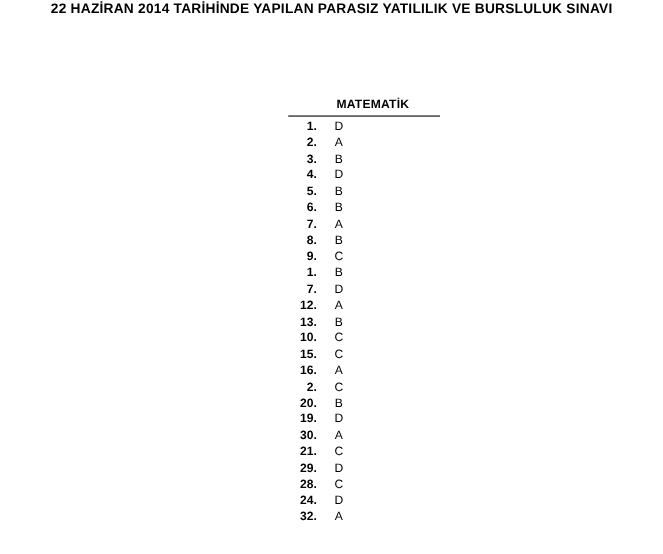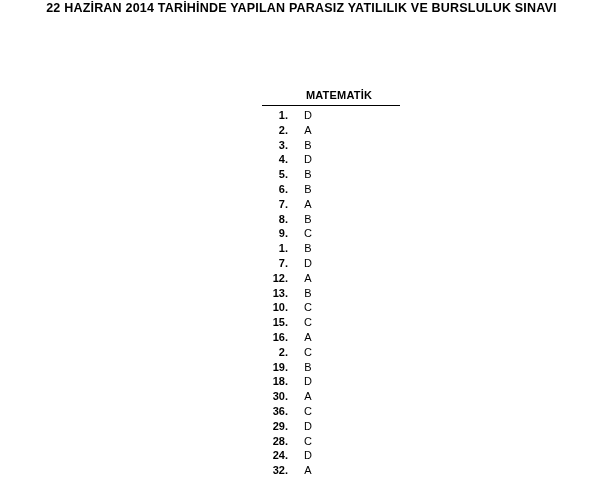--- a/index.html
+++ b/index.html
@@ -152,33 +152,33 @@
         </div>
         <div class="row">
           <span class="num">16.</span>
           <span class="ans">A</span>
         </div>
         <div class="row">
           <span class="num">2.</span>
           <span class="ans">C</span>
         </div>
         <div class="row">
-          <span class="num">19.</span>
+          <span class="num">20.</span>
           <span class="ans">B</span>
         </div>
         <div class="row">
-          <span class="num">18.</span>
+          <span class="num">19.</span>
           <span class="ans">D</span>
         </div>
         <div class="row">
           <span class="num">30.</span>
           <span class="ans">A</span>
         </div>
         <div class="row">
-          <span class="num">36.</span>
+          <span class="num">21.</span>
           <span class="ans">C</span>
         </div>
         <div class="row">
           <span class="num">29.</span>
           <span class="ans">D</span>
         </div>
         <div class="row">
           <span class="num">28.</span>
           <span class="ans">C</span>
         </div>

